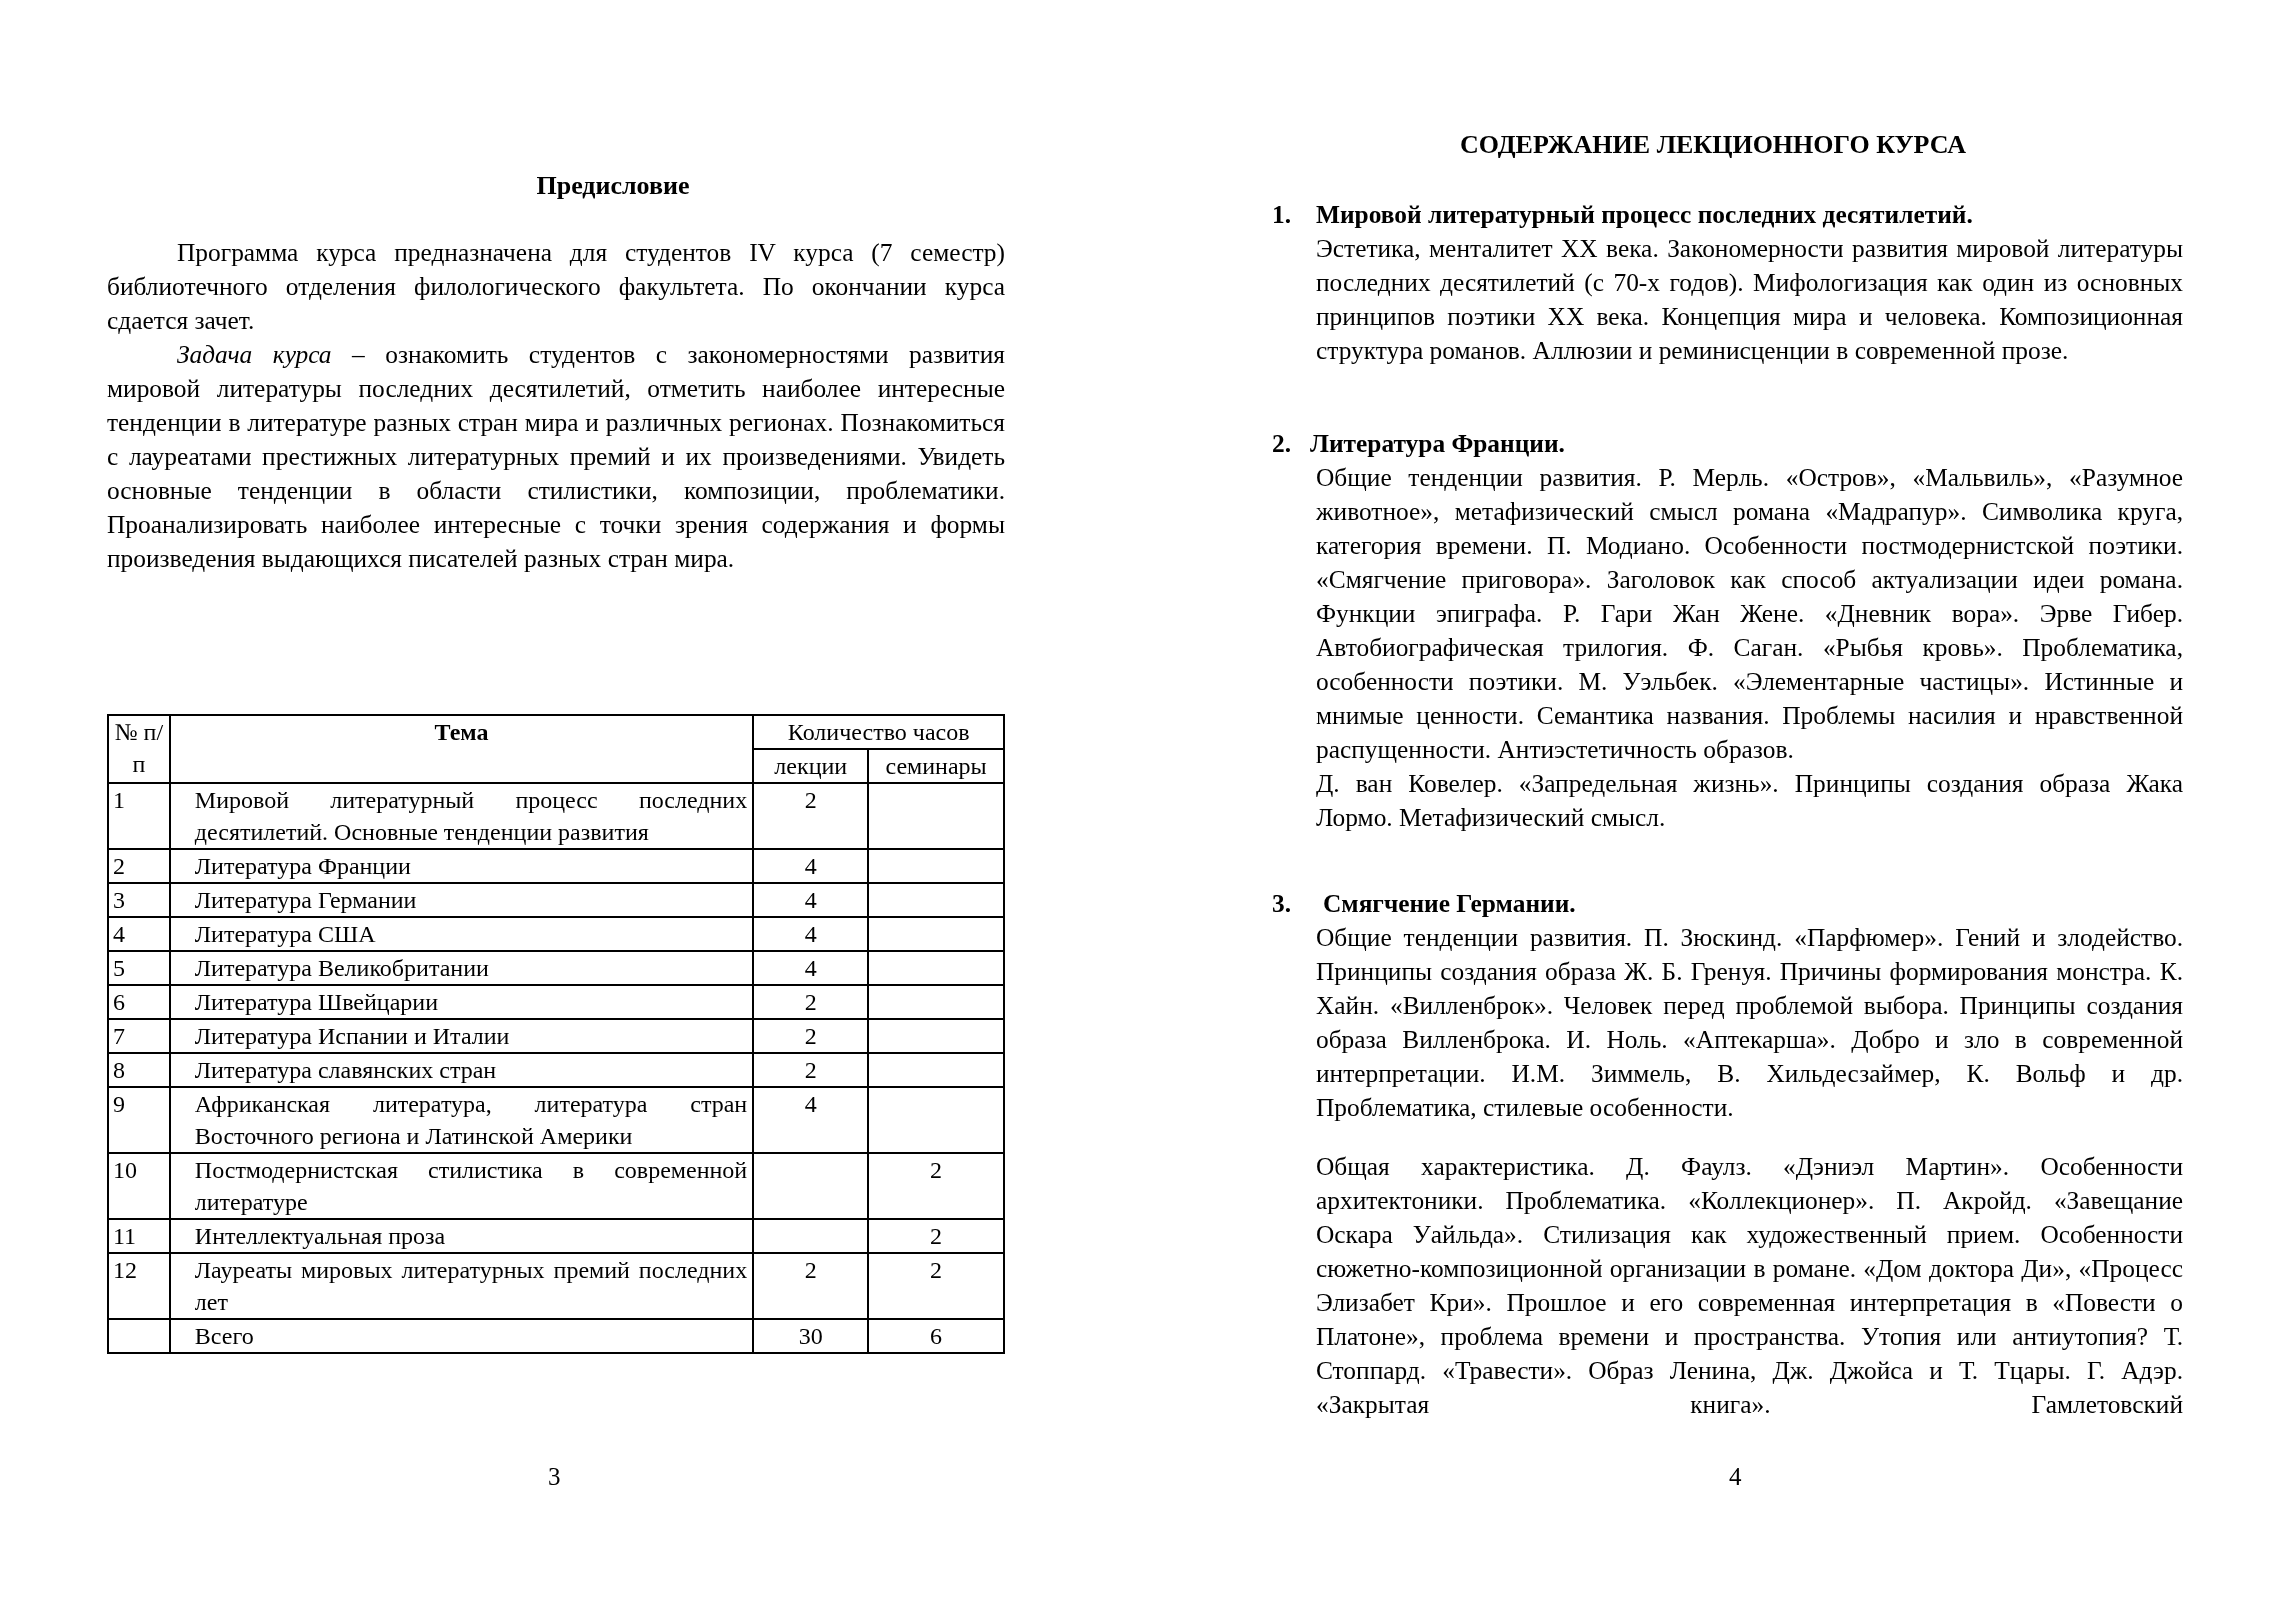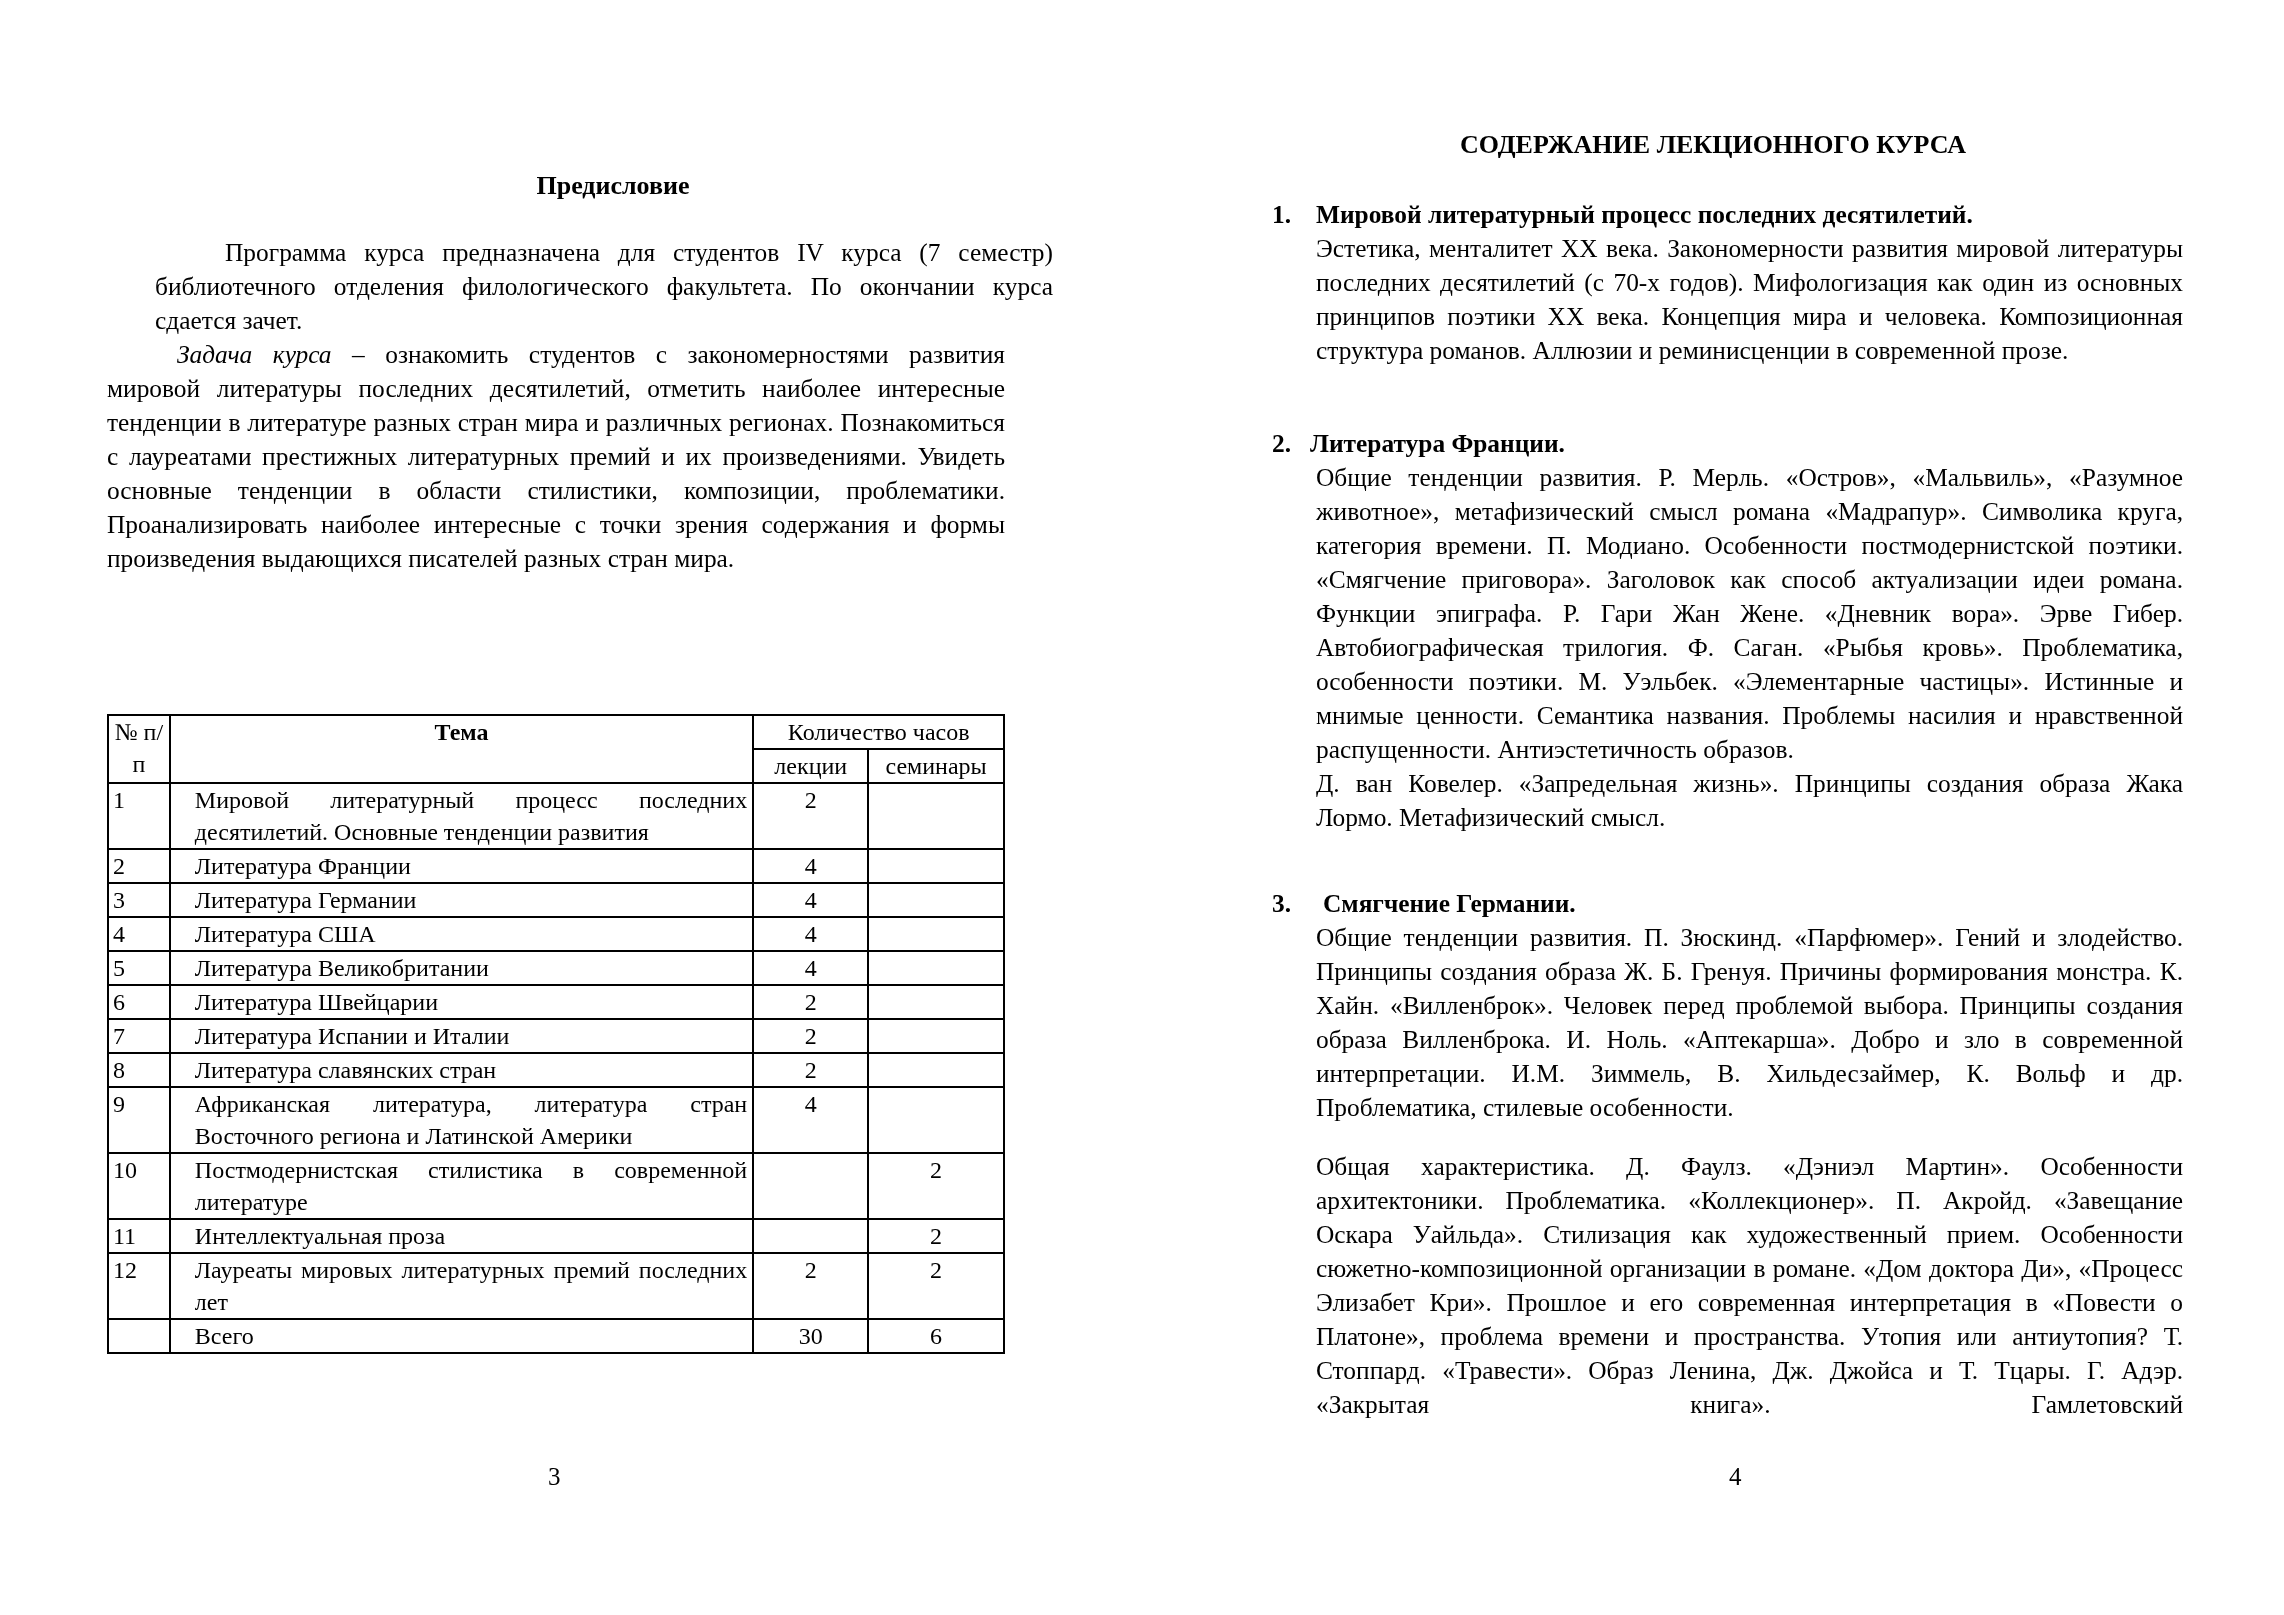--- a/index.html
+++ b/index.html
@@ -33,21 +33,21 @@
   .sec-title { font-weight: bold; font-size: 25.4px; line-height: 34px; white-space: nowrap; }
   .sec-title .num { display: inline-block; }
   .sec-body { margin-left: 44px; font-size: 25.4px; line-height: 34px; text-align: justify; text-align-last: left; }
 </style>
 </head>
 <body>
 
 <div class="page page-left">
   <div class="heading" style="left:0; width:1142px; top:171px;padding-left:42px;">Предисловие</div>
 
-  <div class="para" style="left:107px; width:898px; top:235px;margin-left:48px;"><span class="indent"></span><span>Программа курса предназначена для студентов IV курса (7 семестр) библиотечного отделения филологического факультета. По окончании курса сдается зачет.</span></div>
+  <div class="para" style="left:107px; width:898px; top:235px;"><span class="indent"></span><span>Программа курса предназначена для студентов IV курса (7 семестр) библиотечного отделения филологического факультета. По окончании курса сдается зачет.</span></div>
 
   <div class="para" style="left:107px; width:898px; top:337px;"><span class="indent"></span><i>Задача курса</i><span> – ознакомить студентов с закономерностями развития мировой литературы последних десятилетий, отметить наиболее интересные тенденции в литературе разных стран мира и различных регионах. Познакомиться с лауреатами престижных литературных премий и их произведениями. Увидеть основные тенденции в области стилистики, композиции, проблематики. Проанализировать наиболее интересные с точки зрения содержания и формы произведения выдающихся писателей разных стран мира.</span></div>
 
 
   <table class="plan">
     <colgroup>
         <col class="c1">
         <col class="c2">
         <col class="c3">
         <col class="c4">

